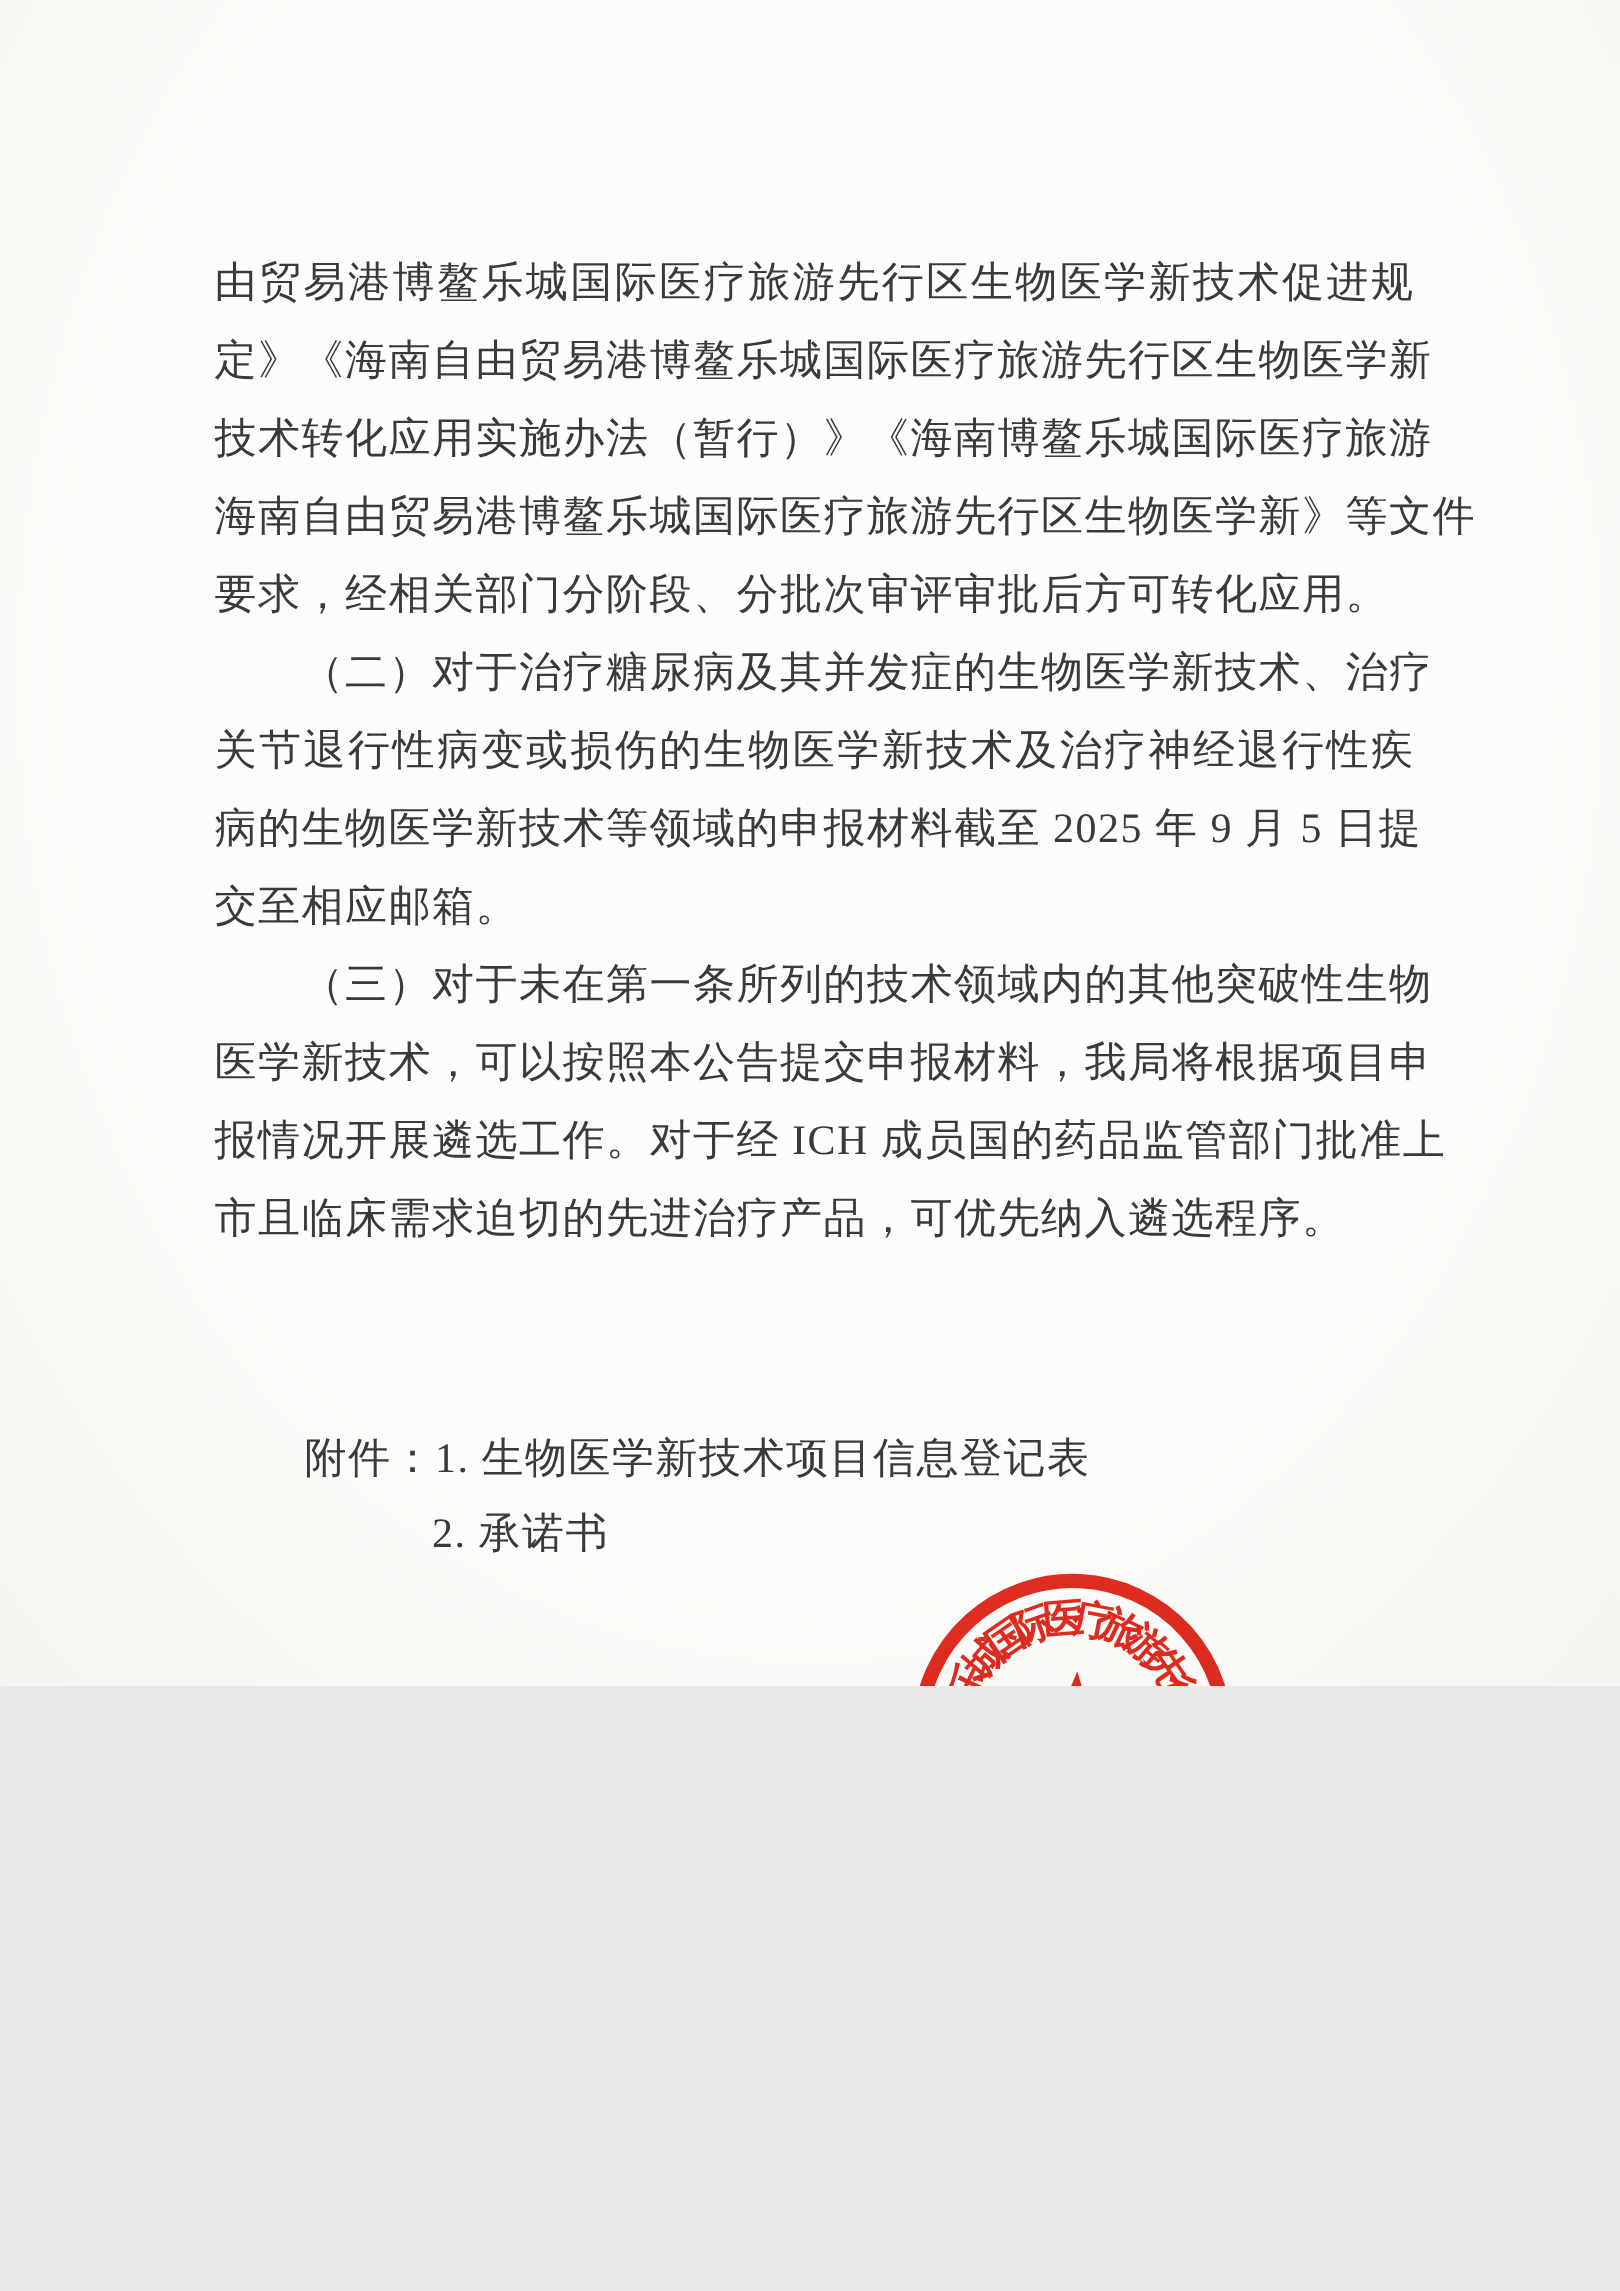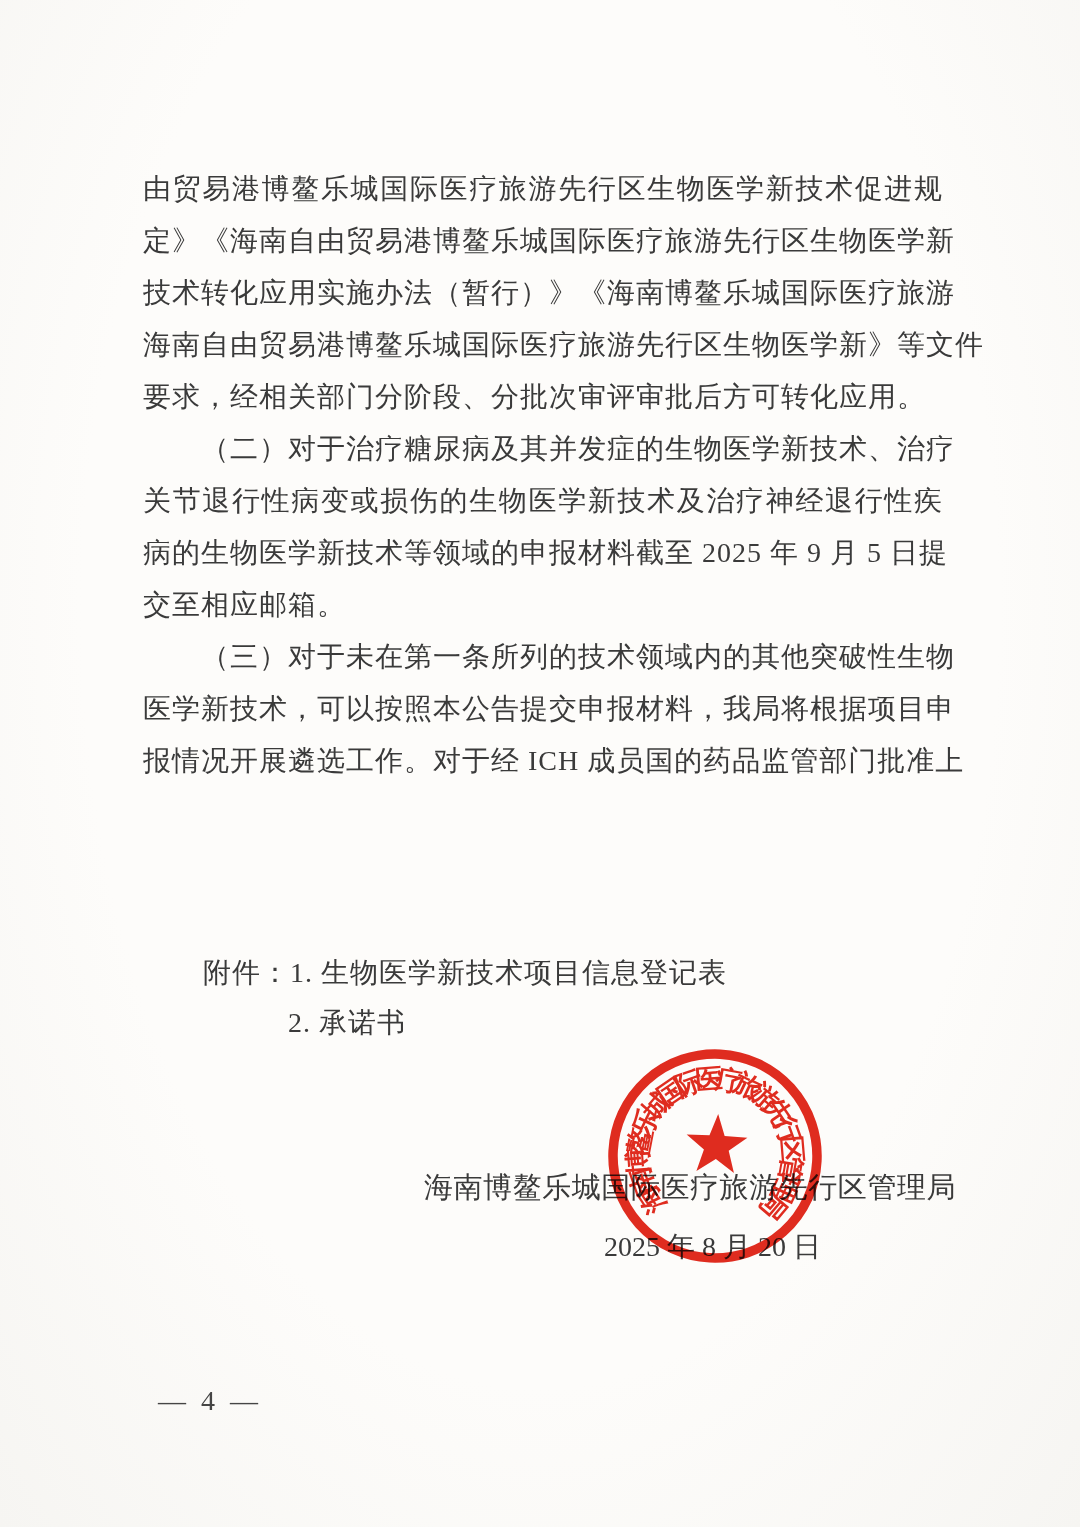--- a/index.html
+++ b/index.html
@@ -3,21 +3,21 @@
 <meta charset="utf-8">
 <style>
   html,body { margin:0; padding:0; }
   body {
     background:#e9e8e6;
     font-family:"Liberation Serif","DejaVu Serif",serif;
   }
   .page {
     position:relative;
     width:1080px;
-    height:1527px;
+    height:1124px;
     margin:0 auto;
     background:radial-gradient(ellipse at 50% 40%, #fdfcfa 60%, #f6f5f2 100%);
     overflow:hidden;
     color:#3a3a3a;
   }
   
   .doc-body {
     position:absolute;
     left:143px;
     top:163px;
@@ -115,20 +115,21 @@
       <div class="line">技术转化应用实施办法（暂行）》《海南博鳌乐城国际医疗旅游</div>
       <div class="line">海南自由贸易港博鳌乐城国际医疗旅游先行区生物医学新》等文件</div>
       <div class="line last">要求，经相关部门分阶段、分批次审评审批后方可转化应用。</div>
       <div class="line indent">（二）对于治疗糖尿病及其并发症的生物医学新技术、治疗</div>
       <div class="line">关节退行性病变或损伤的生物医学新技术及治疗神经退行性疾</div>
       <div class="line">病的生物医学新技术等领域的申报材料截至 2025 年 9 月 5 日提</div>
       <div class="line last">交至相应邮箱。</div>
       <div class="line indent">（三）对于未在第一条所列的技术领域内的其他突破性生物</div>
       <div class="line">医学新技术，可以按照本公告提交申报材料，我局将根据项目申</div>
       <div class="line">报情况开展遴选工作。对于经 ICH 成员国的药品监管部门批准上</div>
+      <div class="line last">市且临床需求迫切的先进治疗产品，可优先纳入遴选程序。</div>
     </div>
 
   <div class="attachment">
     <div class="att-row">
       <span>附件：</span><span>1. 生物医学新技术项目信息登记表</span>
     </div>
     <div class="att-row att-second">
       <span>2. 承诺书</span>
     </div>
   </div>

